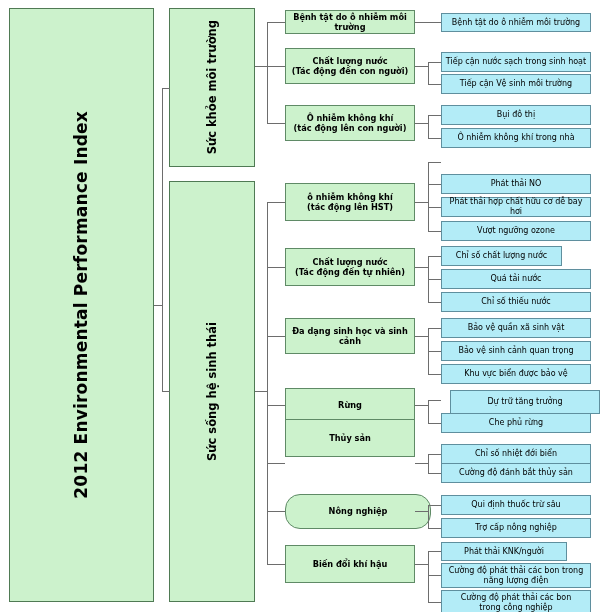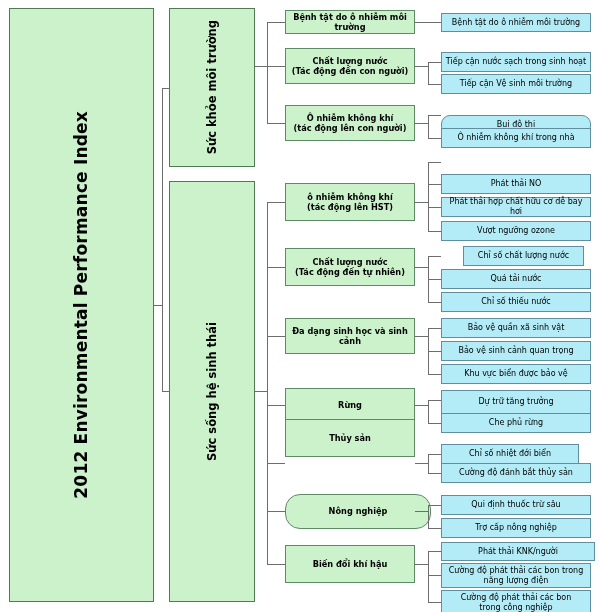--- a/index.html
+++ b/index.html
@@ -152,79 +152,79 @@
     <span>Bệnh tật do ô nhiễm môi trường</span>
   </div>
 
   <div class="box lvl4" style="left:441px;top:52px;width:150px;height:20px;text-align:right;">
     <span>Tiếp cận nước sạch trong sinh hoạt</span>
   </div>
   <div class="box lvl4" style="left:441px;top:74px;width:150px;height:20px;">
     <span>Tiếp cận Vệ sinh môi trường</span>
   </div>
 
-  <div class="box lvl4" style="left:441px;top:115px;width:150px;height:20px;border-radius:9px;">
+  <div class="box lvl4" style="left:441px;top:105px;width:150px;height:20px;">
     <span>Bụi đô thị</span>
   </div>
   <div class="box lvl4" style="left:441px;top:128px;width:150px;height:20px;">
     <span>Ô nhiễm không khí trong nhà</span>
   </div>
 
   <div class="box lvl4" style="left:441px;top:174px;width:150px;height:20px;">
     <span>Phát thải NO</span>
   </div>
   <div class="box lvl4" style="left:441px;top:197px;width:150px;height:20px;">
     <span>Phát thải hợp chất hữu cơ dễ bay hơi</span>
   </div>
   <div class="box lvl4" style="left:441px;top:221px;width:150px;height:20px;">
     <span>Vượt ngưỡng ozone</span>
   </div>
 
-  <div class="box lvl4" style="left:441px;top:246px;width:121px;height:20px;margin-left:22px;">
+  <div class="box lvl4" style="left:441px;top:246px;width:121px;height:20px;">
     <span>Chỉ số chất lượng nước</span>
   </div>
   <div class="box lvl4" style="left:441px;top:269px;width:150px;height:20px;">
     <span>Quá tải nước</span>
   </div>
   <div class="box lvl4" style="left:441px;top:292px;width:150px;height:20px;">
     <span>Chỉ số thiếu nước</span>
   </div>
 
   <div class="box lvl4" style="left:441px;top:318px;width:150px;height:20px;">
     <span>Bảo vệ quần xã sinh vật</span>
   </div>
   <div class="box lvl4" style="left:441px;top:364px;width:150px;height:20px;">
     <span>Khu vực biển được bảo vệ</span>
   </div>
   <div class="box lvl4" style="left:441px;top:341px;width:150px;height:20px;">
     <span>Bảo vệ sinh cảnh quan trọng</span>
   </div>
 
-  <div class="box lvl4" style="left:441px;top:390px;width:150px;height:24px;">
+  <div class="box lvl4" style="left:450px;top:390px;width:150px;height:24px;">
     <span>Dự trữ tăng trưởng</span>
   </div>
   <div class="box lvl4" style="left:441px;top:413px;width:150px;height:20px;">
     <span>Che phủ rừng</span>
   </div>
 
-  <div class="box lvl4" style="left:441px;top:444px;width:138px;height:20px;">
+  <div class="box lvl4" style="left:441px;top:444px;width:150px;height:20px;">
     <span>Chỉ số nhiệt đới biển</span>
   </div>
   <div class="box lvl4" style="left:441px;top:463px;width:150px;height:20px;">
     <span>Cường độ đánh bắt thủy sản</span>
   </div>
 
   <div class="box lvl4" style="left:441px;top:495px;width:150px;height:20px;">
     <span>Qui định thuốc trừ sâu</span>
   </div>
   <div class="box lvl4" style="left:441px;top:518px;width:150px;height:20px;">
     <span>Trợ cấp nông nghiệp</span>
   </div>
 
-  <div class="box lvl4" style="left:441px;top:542px;width:154px;height:19px;">
+  <div class="box lvl4" style="left:441px;top:542px;width:126px;height:19px;">
     <span>Phát thải KNK/người</span>
   </div>
   <div class="box lvl4" style="left:441px;top:563px;width:150px;height:25px;flex-direction:column;">
     <span>Cường độ phát thải các bon trong</span>
     <span>năng lượng điện</span>
   </div>
   <div class="box lvl4" style="left:441px;top:590px;width:150px;height:25px;flex-direction:column;">
     <span>Cường độ phát thải các bon</span>
     <span>trong công nghiệp</span>
   </div>

